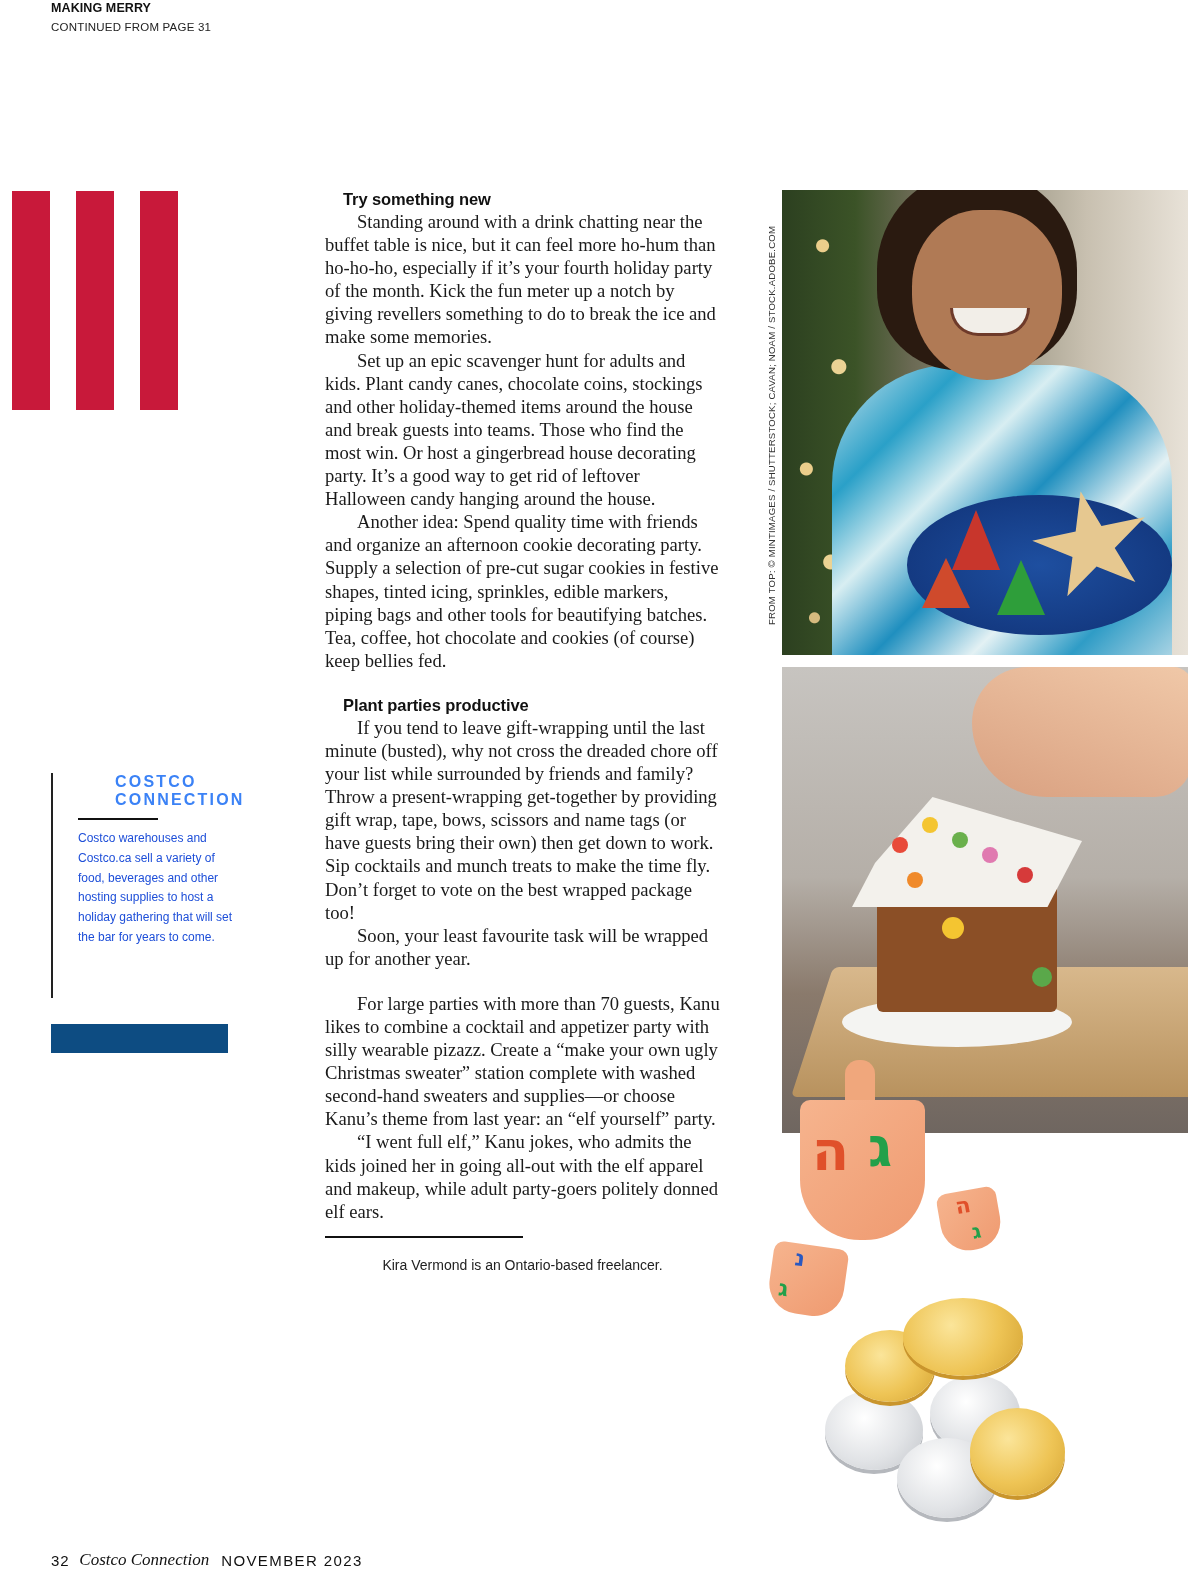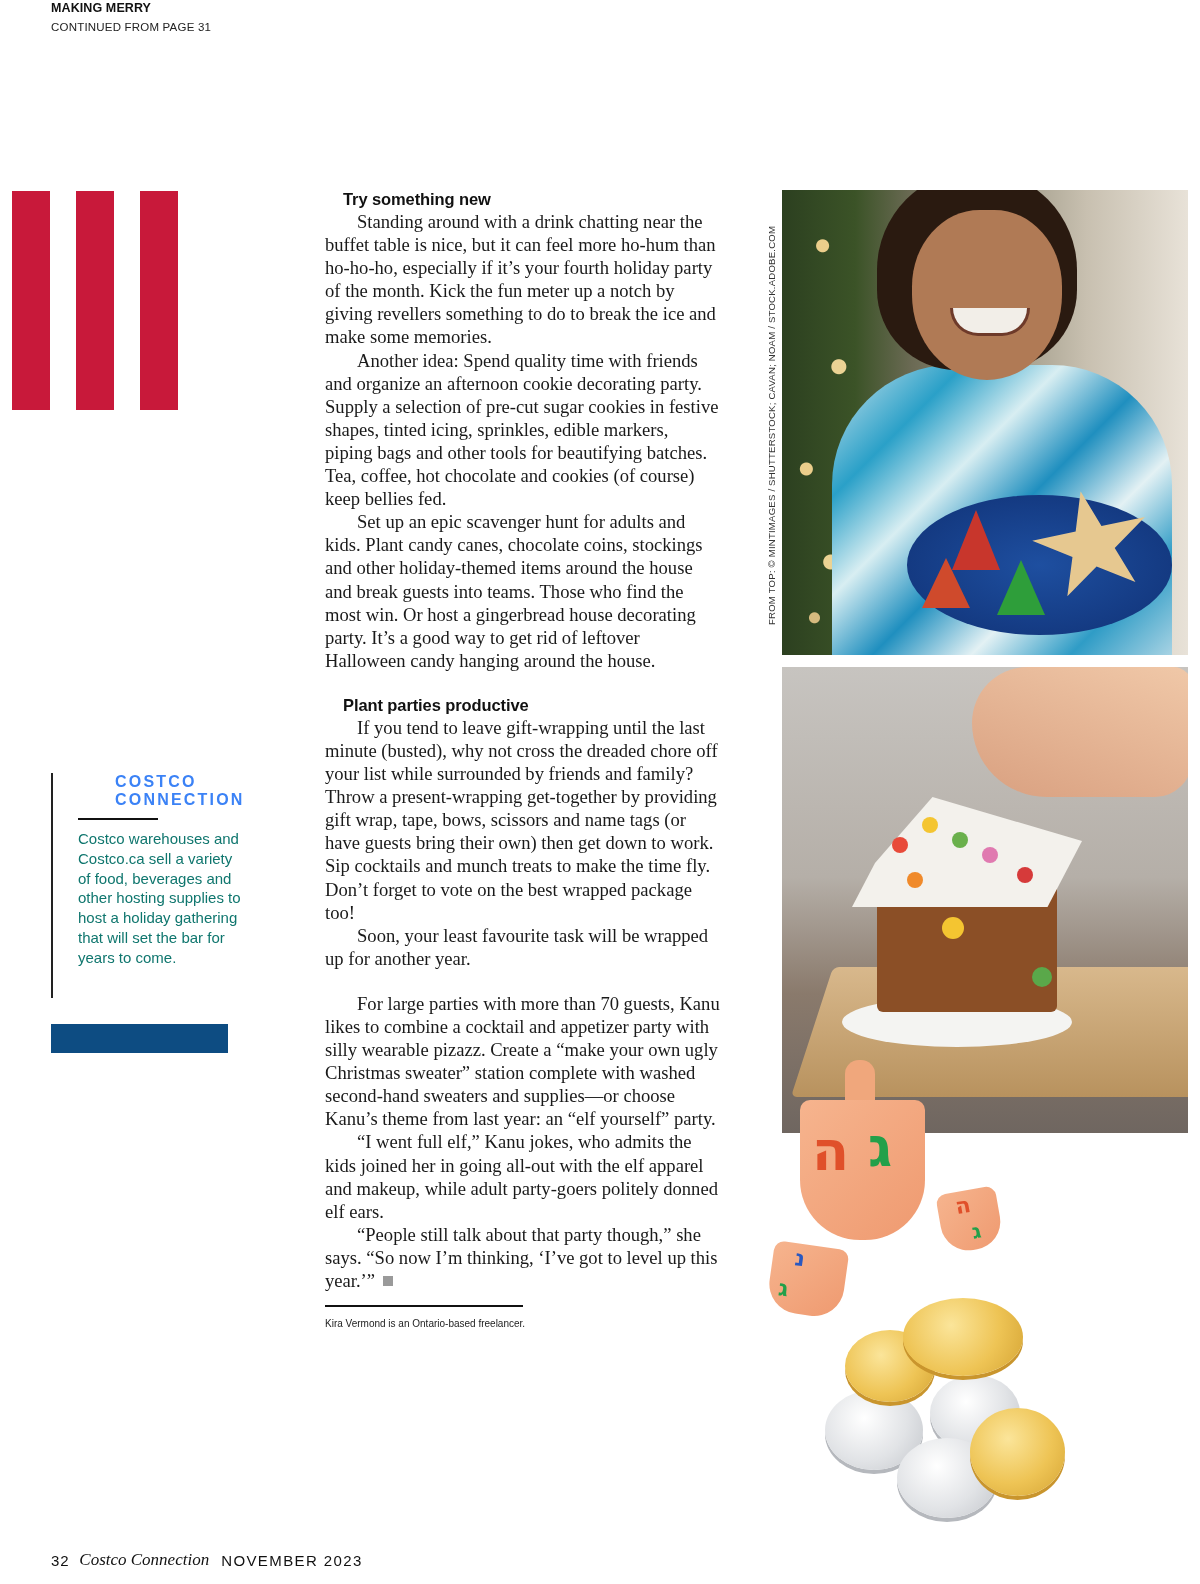--- a/index.html
+++ b/index.html
@@ -12,26 +12,26 @@
 
     .red-bars { position: absolute; left: 12px; top: 191px; height: 219px; width: 170px; }
     .red-bar { position: absolute; top: 0; width: 38px; height: 219px; background: #c8193a; }
 
     .article { position: absolute; left: 325px; top: 188px; width: 395px; }
     .subhead { font-family: "Liberation Sans", sans-serif; font-weight: 700; font-size: 16.5px; color: #111; line-height: 22px; letter-spacing: -0.1px; margin-left: 18px; }
     .para { font-family: "Liberation Serif", serif; font-size: 18.6px; line-height: 23.1px; color: #1a1a1a; text-indent: 32px; }
     .gap { height: 22px; }
     .end-mark { display: inline-block; width: 10px; height: 10px; background: #9a9a9a; margin-left: 8px; vertical-align: 1px; }
     .bio-rule { width: 198px; height: 2px; background: #111; margin-top: 13px; }
-    .bio { font-family: "Liberation Sans", sans-serif; font-size: 10px; color: #222; margin-top: 8px; line-height: 18px; }
+    .bio { font-family: "Liberation Sans", sans-serif; font-size: 14px; color: #222; margin-top: 18px; line-height: 18px; text-align: center; }
 
     .sidebar { position: absolute; left: 51px; top: 773px; width: 190px; border-left: 2px solid #222; padding-left: 25px; height: 225px; }
     .sidebar .title { font-family: "Liberation Sans", sans-serif; font-weight: 700; font-size: 16px; line-height: 18px; letter-spacing: 2.2px; color: #3b82f6; margin-left: 37px; }
     .sidebar .rule { width: 80px; height: 2px; background: #111; margin: 9px 0 9px 0; }
-    .sidebar .text { font-family: "Liberation Sans", sans-serif; font-size: 15px; line-height: 19.8px; color: #0f766e; }
+    .sidebar .text { font-family: "Liberation Sans", sans-serif; font-size: 12px; line-height: 19.8px; color: #1d4ed8; }
     .blue-block { position: absolute; left: 51px; top: 1024px; width: 177px; height: 29px; background: #0d4c82; }
 
     .photo-credit { position: absolute; left: 766px; top: 625px; transform-origin: 0 0; transform: rotate(-90deg); white-space: nowrap; font-family: "Liberation Sans", sans-serif; font-size: 9.6px; letter-spacing: 0.2px; color: #333; width: 440px; }
 
     .photo { position: absolute; overflow: hidden; }
     .photo-girl { left: 782px; top: 190px; width: 406px; height: 465px;
       background:
         radial-gradient(circle at 10% 12%, rgba(255,220,150,0.9) 0 6px, transparent 7px),
         radial-gradient(circle at 14% 38%, rgba(255,225,160,0.9) 0 7px, transparent 8px),
         radial-gradient(circle at 6% 60%, rgba(255,220,150,0.9) 0 6px, transparent 7px),
@@ -87,34 +87,33 @@
 <div class="red-bars">
   <div class="red-bar" style="left:0px"></div>
   <div class="red-bar" style="left:64px"></div>
   <div class="red-bar" style="left:128px"></div>
 </div>
 
 <div class="article">
   <div>
     <div class="subhead">Try something new</div>
     <p class="para">Standing around with a drink chatting near the buffet table is nice, but it can feel more ho-hum than ho-ho-ho, especially if it’s your fourth holiday party of the month. Kick the fun meter up a notch by giving revellers something to do to break the ice and make some memories.</p>
+    <p class="para">Set up an epic scavenger hunt for adults and kids. Plant candy canes, chocolate coins, stockings and other holiday-themed items around the house and break guests into teams. Those who find the most win. Or host a gingerbread house decorating party. It’s a good way to get rid of leftover Halloween candy hanging around the house.</p>
     <p class="para">Another idea: Spend quality time with friends and organize an afternoon cookie decorating party. Supply a selection of pre-cut sugar cookies in festive shapes, tinted icing, sprinkles, edible markers, piping bags and other tools for beautifying batches. Tea, coffee, hot chocolate and cookies (of course) keep bellies fed.</p>
-    <p class="para">Set up an epic scavenger hunt for adults and kids. Plant candy canes, chocolate coins, stockings and other holiday-themed items around the house and break guests into teams. Those who find the most win. Or host a gingerbread house decorating party. It’s a good way to get rid of leftover Halloween candy hanging around the house.</p>
   </div>
   <div class="gap"></div>
   <div>
     <div class="subhead">Plant parties productive</div>
     <p class="para">If you tend to leave gift-wrapping until the last minute (busted), why not cross the dreaded chore off your list while surrounded by friends and family? Throw a present-wrapping get-together by providing gift wrap, tape, bows, scissors and name tags (or have guests bring their own) then get down to work. Sip cocktails and munch treats to make the time fly. Don’t forget to vote on the best wrapped package too!</p>
     <p class="para">Soon, your least favourite task will be wrapped up for another year.</p>
   </div>
   <div class="gap"></div>
   <div>
     <p class="para">For large parties with more than 70 guests, Kanu likes to combine a cocktail and appetizer party with silly wearable pizazz. Create a “make your own ugly Christmas sweater” station complete with washed second-hand sweaters and supplies—or choose Kanu’s theme from last year: an “elf yourself” party.</p>
     <p class="para">“I went full elf,” Kanu jokes, who admits the kids joined her in going all-out with the elf apparel and makeup, while adult party-goers politely donned elf ears.</p>
-    <p class="para"><span>“People still talk about that party though,” she says. “So now I’m thinking, ‘I’ve got to level up this year.’”</span><span class="end-mark"></span></p>
   </div>
   <div class="bio-rule"></div>
   <div class="bio">Kira Vermond is an Ontario-based freelancer.</div>
 </div>
 
 <div class="sidebar">
   <div class="title">COSTCO</div>
   <div class="title">CONNECTION</div>
   <div class="rule"></div>
   <div class="text">Costco warehouses and Costco.ca sell a variety of food, beverages and other hosting supplies to host a holiday gathering that will set the bar for years to come.</div>

